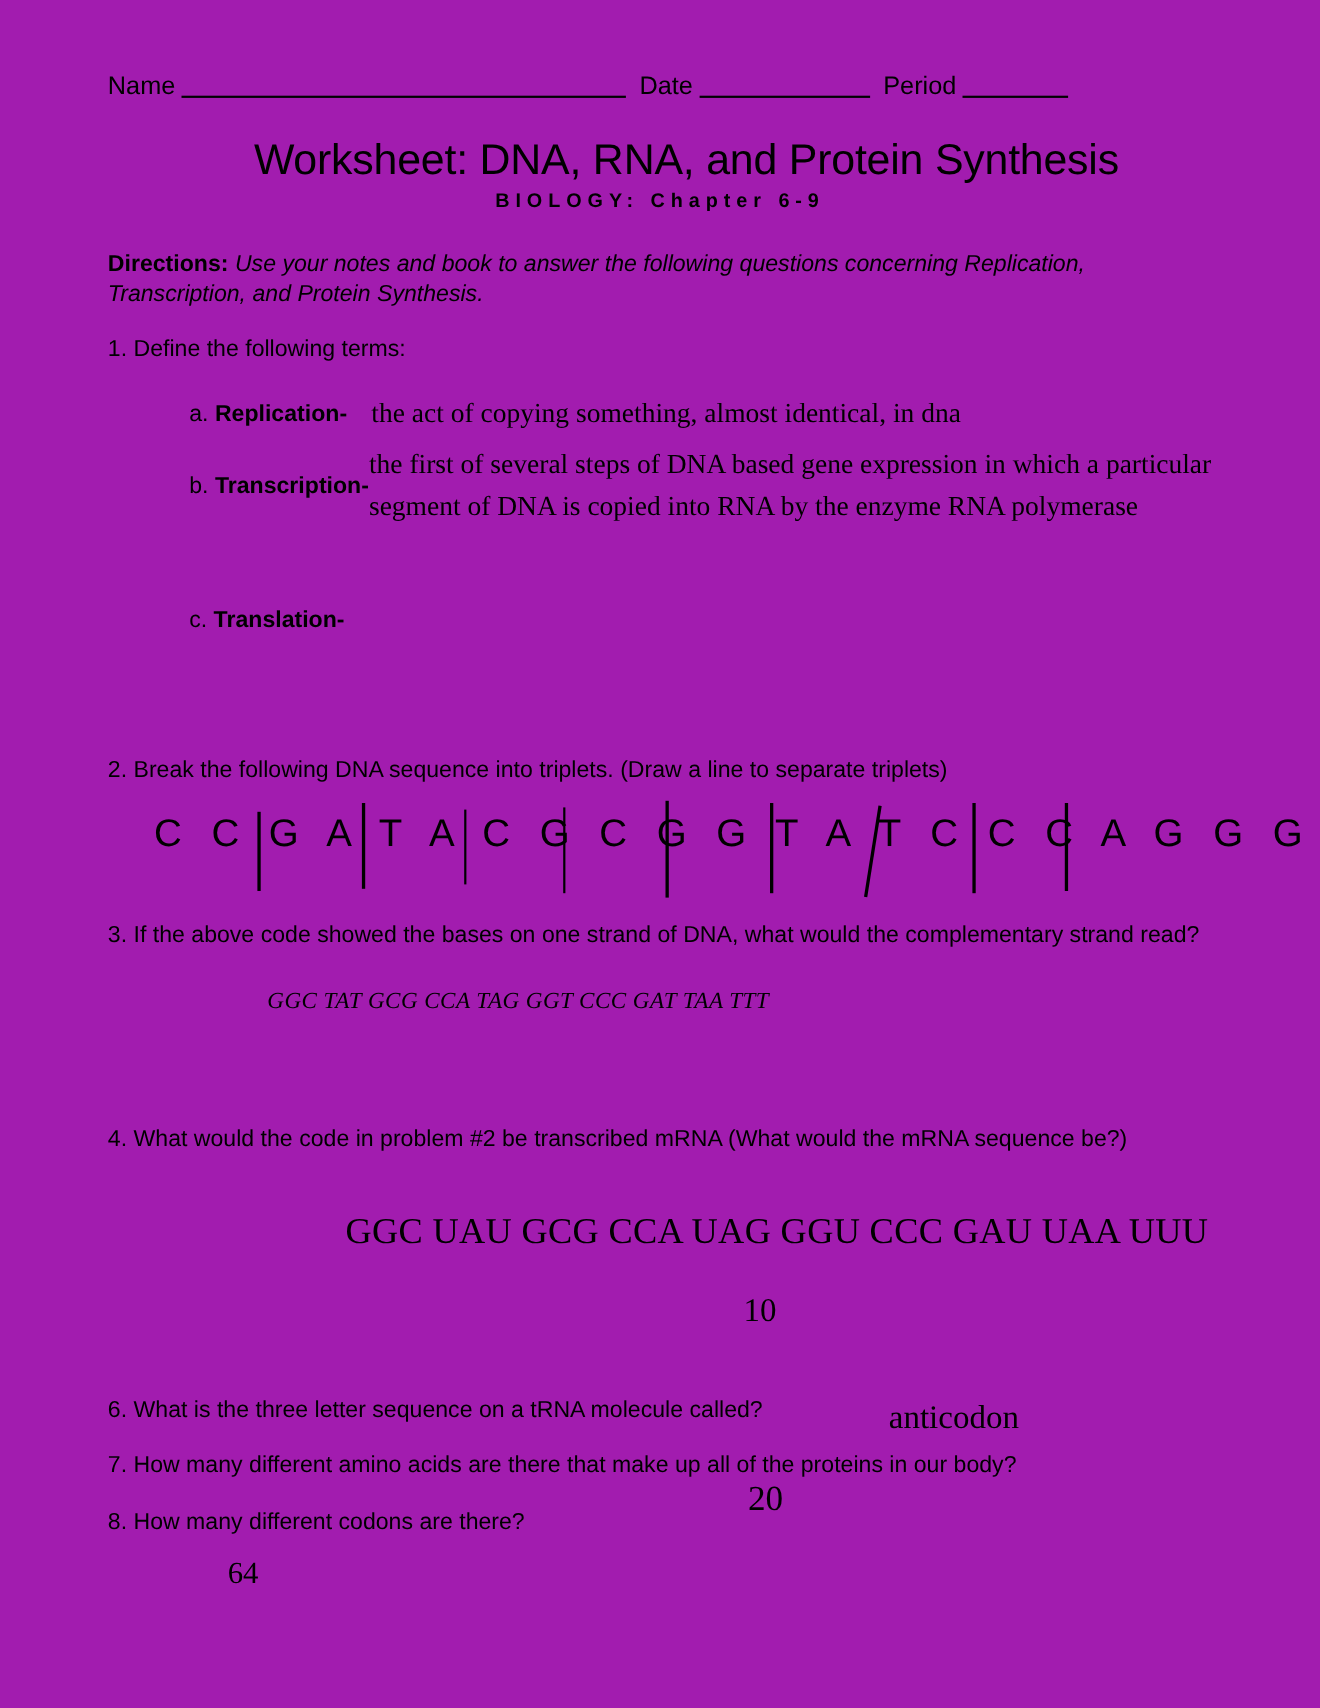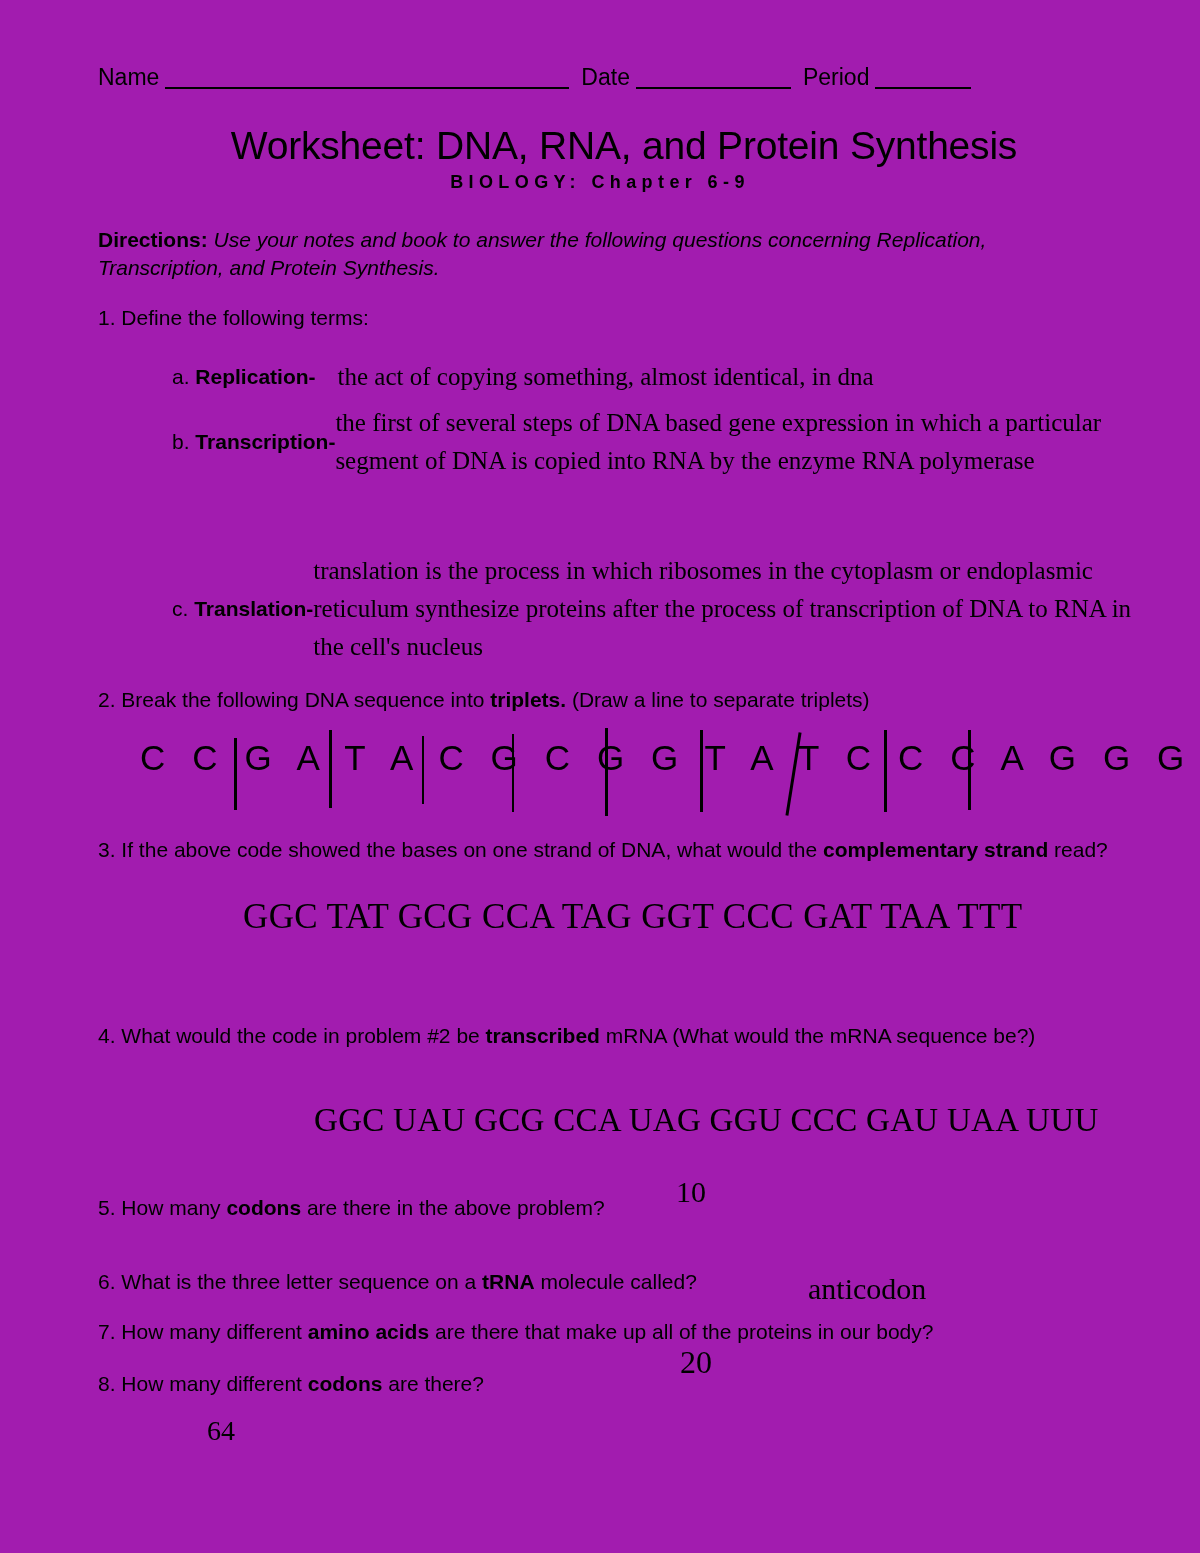--- a/index.html
+++ b/index.html
@@ -160,22 +160,23 @@
     line-height: 1.32;
   }
   .answer-serif {
     position: absolute;
     font-family: "Liberation Serif", serif;
     color: #000;
   }
   #answer-3 {
     left: 243px;
     top: 897px;
-    font-size: 35px;
+    font-size: 21px;
     letter-spacing: 0.4px;
+    font-style: italic;
   }
 
   
   .q4 {
     position: absolute;
     left: 98px;
     top: 1022px;
     width: 1010px;
     font-size: 21px;
     line-height: 1.32;
@@ -197,21 +198,21 @@
   #q5 { top: 1196px; }
   #q6 { top: 1270px; }
   #q7 { top: 1320px; }
   #q8 { top: 1372px; }
 
   #answer-5 { left: 676px; top: 1175px; font-size: 30px; }
   #answer-6 { left: 808px; top: 1272px; font-size: 30px; }
   #answer-7 { left: 680px; top: 1344px; font-size: 32px; }
   #answer-8 { left: 207px; top: 1415px; font-size: 28px; font-family: Liberation Serif, serif; }
 
-  b { font-weight: bold; }
+  b { font-weight: normal; }
 </style>
 </head>
 <body>
 
 <div class="page">
 
   <div class="header-row">
     <span class="field-label">Name</span>
     <span class="field-rule rule-name"></span>
     <span class="spacer-sm"></span>
@@ -240,21 +241,20 @@
     <span class="def-answer">the first of several steps of DNA based gene expression in which a particular segment of DNA is copied into RNA by the enzyme RNA polymerase</span>
   </div>
 
   <div class="defrow" id="defrow-a">
     <span class="def-label"><span class="letter">a.</span> <span>Replication</span><span>-</span></span>
     <span class="def-answer">the act of copying something, almost identical, in dna</span>
   </div>
 
   <div class="defrow" id="defrow-c">
     <span class="def-label"><span class="letter">c.</span> <span>Translation</span><span>-</span></span>
-    <span class="def-answer">translation is the process in which ribosomes in the cytoplasm or endoplasmic reticulum synthesize proteins after the process of transcription of DNA to RNA in the cell's nucleus</span>
   </div>
 
   <div class="q2">
     <span>2.</span>
     <span>Break the following DNA sequence into </span><b>triplets.</b><span> (Draw a line to separate triplets)</span>
   </div>
 
   <div class="seq-wrap">
     <div class="seq-text">C C G A T A C G C G G T A T C C C A G G G C T A A T T U A A</div>
     <div class="divider" style="left:94px; top:10px;  height:72px;"></div>
@@ -273,24 +273,20 @@
     <span>If the above code showed the bases on one strand of DNA, what would the </span><b>complementary strand</b><span> read?</span>
   </div>
   <div class="answer-serif" id="answer-3">GGC TAT GCG CCA TAG GGT CCC GAT TAA TTT</div>
 
   <div class="q4">
     <span>4.</span>
     <span>What would the code in problem #2 be </span><b>transcribed</b><span> mRNA (What would the mRNA sequence be?)</span>
   </div>
   <div class="answer-serif" id="answer-4">GGC UAU GCG CCA UAG GGU CCC GAU UAA UUU</div>
 
-  <div class="qline" id="q5">
-    <span>5.</span>
-    <span>How many </span><b>codons</b><span> are there in the above problem?</span>
-  </div>
   <div class="answer-serif" id="answer-5">10</div>
 
   <div class="qline" id="q6">
     <span>6.</span>
     <span>What is the three letter sequence on a </span><b>tRNA</b><span> molecule called?</span>
   </div>
   <div class="answer-serif" id="answer-6">anticodon</div>
 
   <div class="qline" id="q7">
     <span>7.</span>

